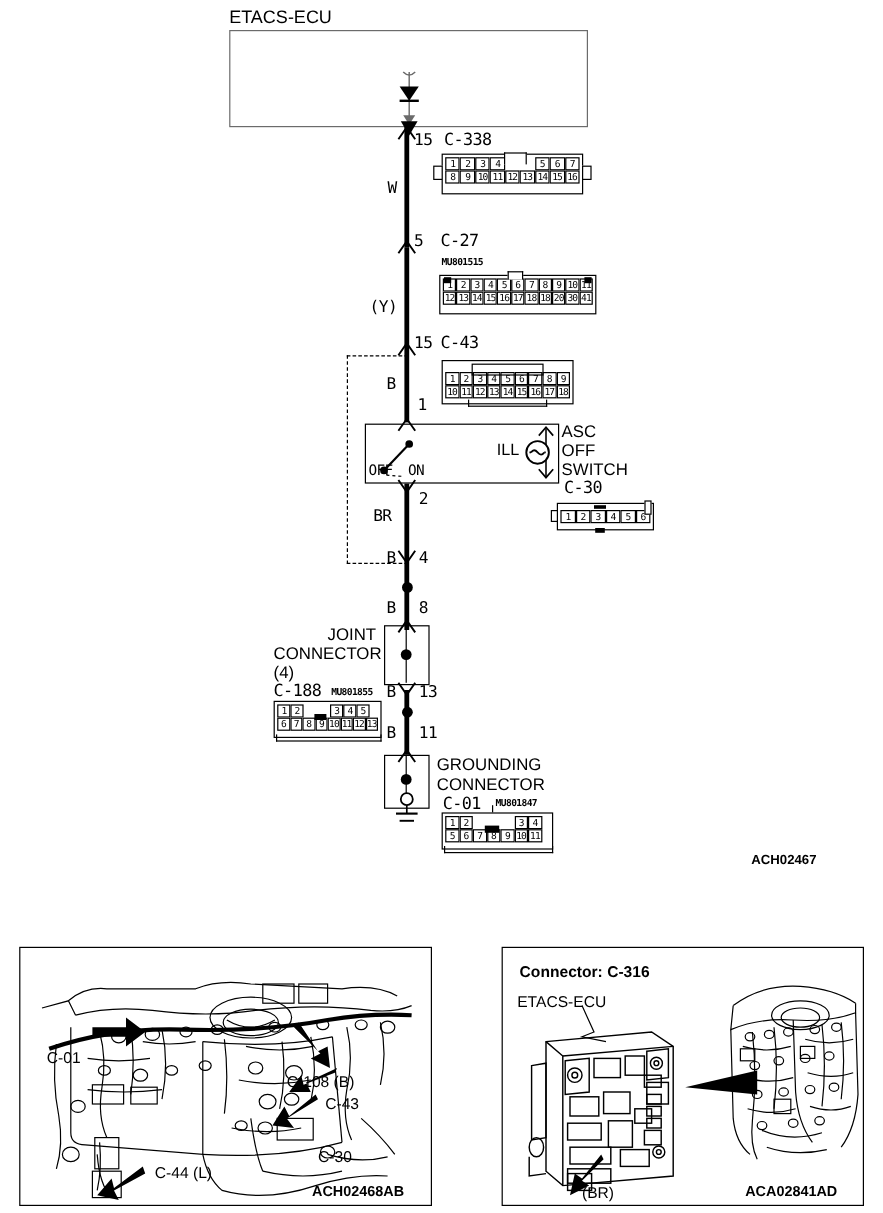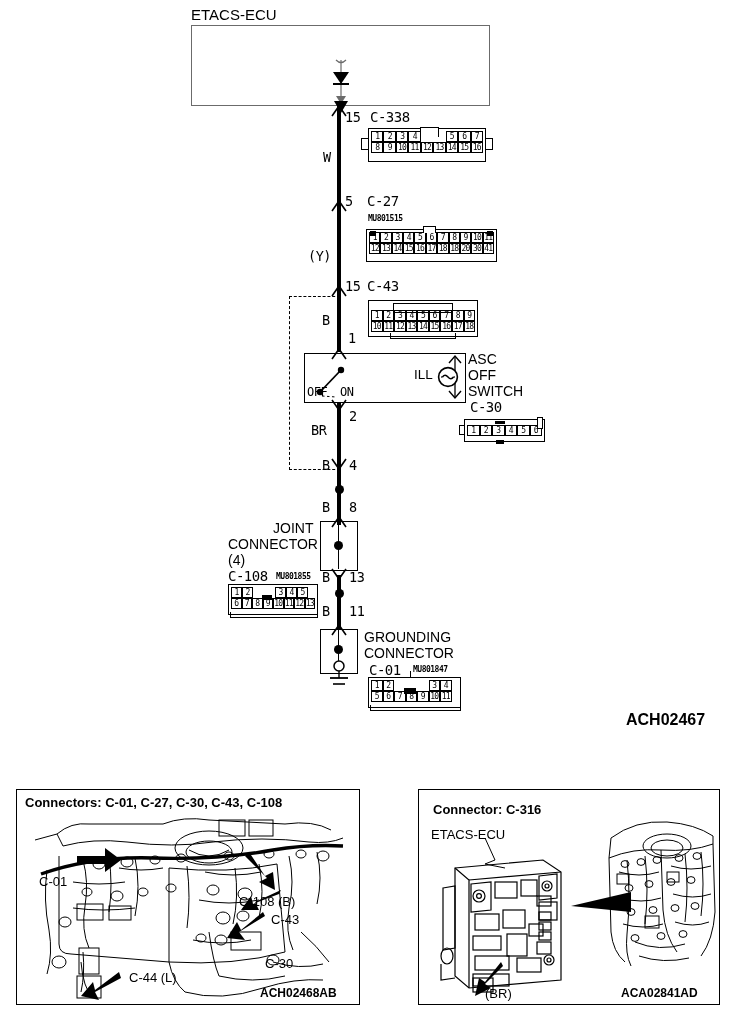--- a/index.html
+++ b/index.html
@@ -29,21 +29,21 @@
     position: absolute;
     font-family: "Liberation Sans", sans-serif;
     white-space: pre;
     line-height: 1.05;
     color: #000;
   }
   .lbl-16 { font-size: 15px; }
   .lbl-15 { font-size: 14px; }
   .lbl-14 { font-size: 13.5px; }
   .lbl-12 { font-size: 12px; }
-  .lbl-11 { font-size: 16px; }
+  .lbl-11 { font-size: 11px; }
   .lbl-8  { font-size: 8px; }
   .bold { font-weight: bold; }
   .mono-narrow {
     font-family: "DejaVu Sans Mono", monospace;
     letter-spacing: -0.5px;
   }
 
   
   .wire-v {
     position: absolute;
@@ -408,21 +408,21 @@
     <div class="ear" style="left:459px; top:425px; width:6px; height:10px;"></div>
     <div class="ear" style="left:537px; top:417px; width:6px; height:12px;"></div>
 
     <div class="box-line" style="left:320px; top:521px; width:36px; height:48px;"></div>
     <div class="wire-thin-v" style="left:338px; top:521px; height:48px;"></div>
     <div class="dot" style="left:334px; top:541px;"></div>
 
     <div class="lbl lbl-15" style="left:228px; top:521px;margin-left:45px;">JOINT</div>
     <div class="lbl lbl-15" style="left:228px; top:537px;">CONNECTOR</div>
     <div class="lbl lbl-15" style="left:228px; top:553px;">(4)</div>
-    <div class="lbl lbl-15 mono-narrow" style="left:228px; top:569px;">C-108</div>
+    <div class="lbl lbl-15 mono-narrow" style="left:228px; top:569px;">C-188</div>
     <div class="lbl lbl-8 bold mono-narrow" style="left:276px; top:573px;">MU801855</div>
 
     <div class="conn" style="left:228px; top:584px; width:90px; height:31px;">
       <div class="conn-rows">
         <div class="conn-row">
           <div class="pin" style="width:11px;">1</div>
           <div class="pin" style="width:11px;">2</div>
           <div class="pin gap" style="width:22px;"></div>
           <div class="pin" style="width:11px;">3</div>
           <div class="pin" style="width:11px;">4</div>
@@ -482,21 +482,20 @@
     </div>
     <div class="tab-sm" style="left:404px; top:688px; width:12px; height:6px;"></div>
     <div class="box-line" style="left:370px; top:705px; width:89px; height:5px; border-top:none;"></div>
     <div class="wire-thin-v" style="left:410px; top:671px; height:6px;"></div>
 
     <div class="lbl lbl-11 bold" style="left:626px; top:712px;">ACH02467</div>
   </div>
 
   <div class="panel" style="left:16px; top:789px; width:344px; height:216px;">
 
-    <div class="panel-title" style="left:8px; top:5px;">Connectors: C-01, C-27, C-30, C-43, C-108</div>
 
     <div class="sv" style="left:6px; top:22px;">
       <svg width="336" height="190" viewBox="0 0 336 190">
         <g fill="none" stroke="#000" stroke-width="1">
 
           <path d="M34 22 Q48 10 66 12 L140 12 Q160 4 186 8 L262 12 Q290 8 308 18"></path>
           <path d="M12 28 L34 22 L40 34"></path>
           <path d="M40 34 Q70 26 104 30 Q150 36 190 30 Q240 24 286 30 Q306 32 320 26"></path>
 
           <path d="M18 62 Q70 44 130 46 Q196 48 250 38 Q286 32 320 34" stroke-width="3.4"></path>

